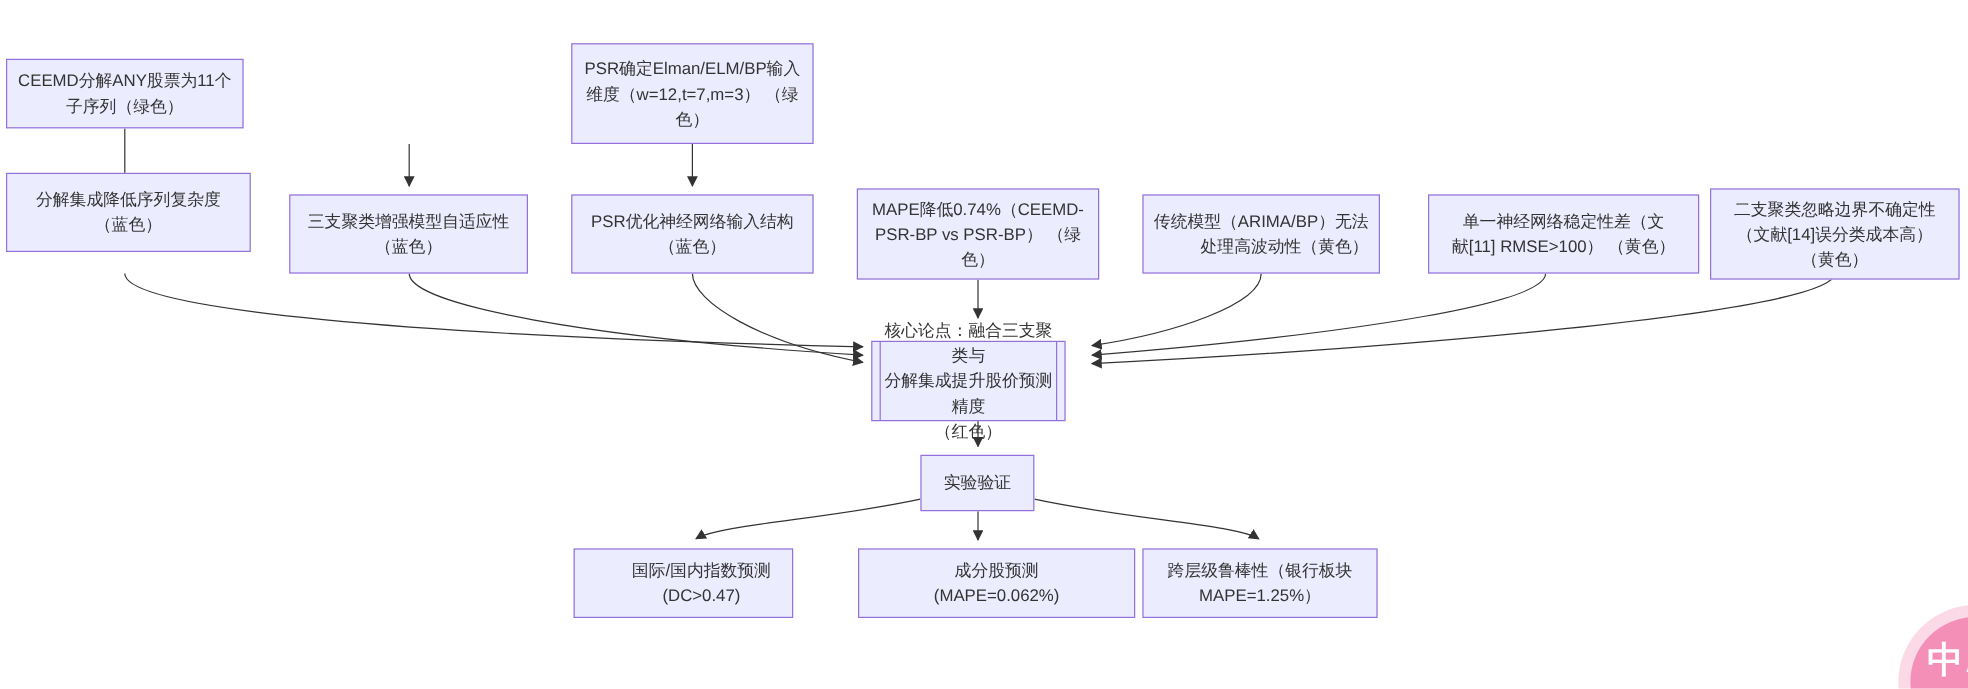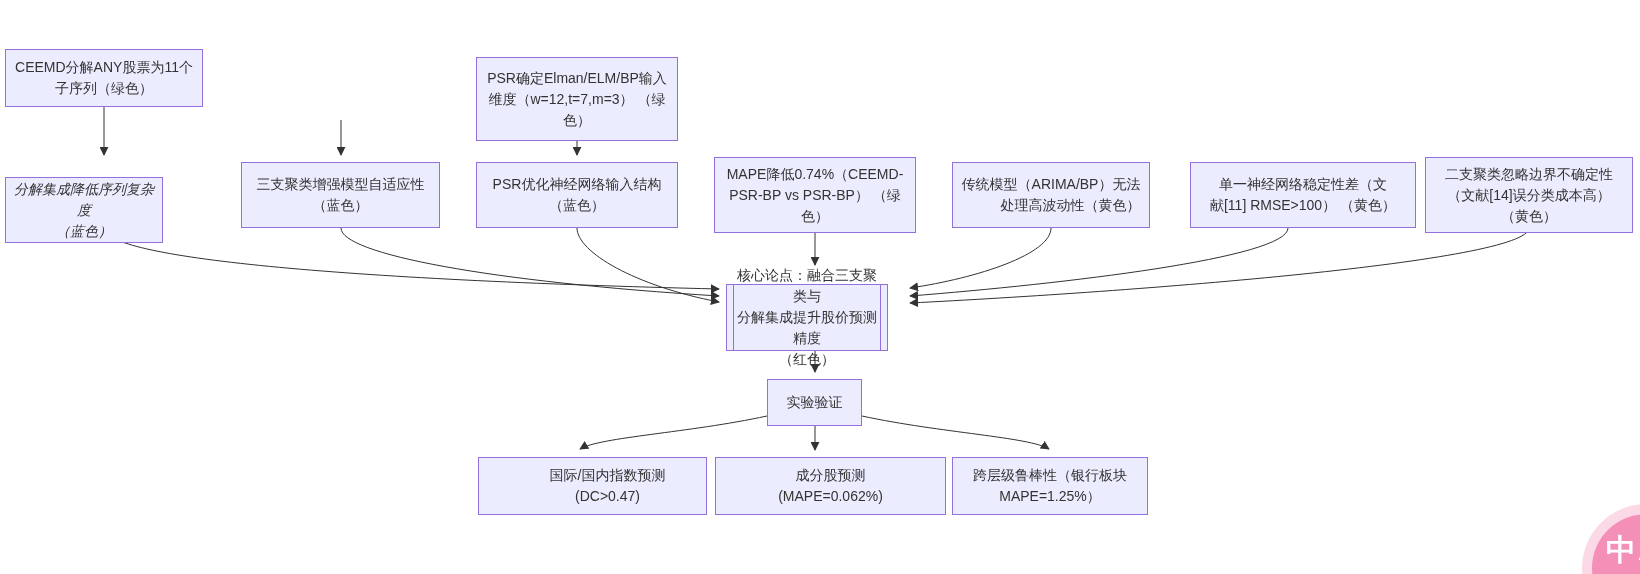--- a/index.html
+++ b/index.html
@@ -89,25 +89,25 @@
     <path class="edge" marker-end="url(#arrow)" d="M815 339 L815 372"></path>
     <path class="edge" marker-end="url(#arrow)" d="M767 416 C688 433, 600 437, 580 449"></path>
     <path class="edge" marker-end="url(#arrow)" d="M815 426 L815 450"></path>
     <path class="edge" marker-end="url(#arrow)" d="M862 416 C941 433, 1030 437, 1049 449"></path>
   </svg>
 
   <div class="node" style="left:5px; top:49px; width:198px; height:58px;">CEEMD分解ANY股票为11个
 子序列（绿色）</div>
 
 
-  <div class="node" style="left:476px; top:36px; width:202px; height:84px;margin-top:21px;">PSR确定Elman/ELM/BP输入
+  <div class="node" style="left:476px; top:36px; width:202px; height:84px;">PSR确定Elman/ELM/BP输入
 维度（w=12,t=7,m=3） （绿
 色）</div>
 
-  <div class="node" style="left:5px; top:177px; width:158px; height:66px;font-style:italic;">分解集成降低序列复杂度
+  <div class="node" style="left:5px; top:144px; width:204px; height:66px;">分解集成降低序列复杂度
 （蓝色）</div>
 
   <div class="node" style="left:241px; top:162px; width:199px; height:66px;">三支聚类增强模型自适应性
 （蓝色）</div>
 
   <div class="node" style="left:476px; top:162px; width:202px; height:66px;">PSR优化神经网络输入结构
 （蓝色）</div>
 
   <div class="node" style="left:714px; top:157px; width:202px; height:76px;">MAPE降低0.74%（CEEMD-
 PSR-BP vs PSR-BP） （绿
@@ -122,21 +122,21 @@
   <div class="node" style="left:1425px; top:157px; width:208px; height:76px;">二支聚类忽略边界不确定性
 （文献[14]误分类成本高）
 （黄色）</div>
 
   <div class="node subroutine" style="left:726px; top:284px; width:162px; height:67px;">核心论点：融合三支聚类与
 分解集成提升股价预测精度
 （红色）</div>
 
   <div class="node" style="left:767px; top:379px; width:95px; height:47px;text-align:right;">实验验证</div>
 
-  <div class="node" style="left:478px; top:457px; width:229px; height:58px;padding-left:36px;">国际/国内指数预测
+  <div class="node" style="left:478px; top:457px; width:183px; height:58px;padding-left:36px;">国际/国内指数预测
 (DC&gt;0.47)</div>
 
   <div class="node" style="left:715px; top:457px; width:231px; height:58px;">成分股预测
 (MAPE=0.062%)</div>
 
   <div class="node" style="left:952px; top:457px; width:196px; height:58px;">跨层级鲁棒性（银行板块
 MAPE=1.25%）</div>
 
   <div id="translate-badge">中A</div>
 

